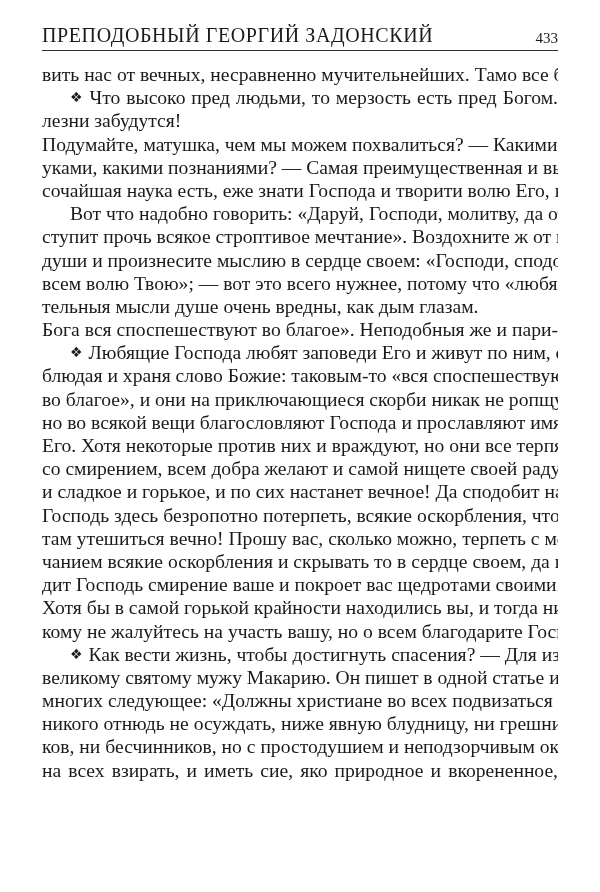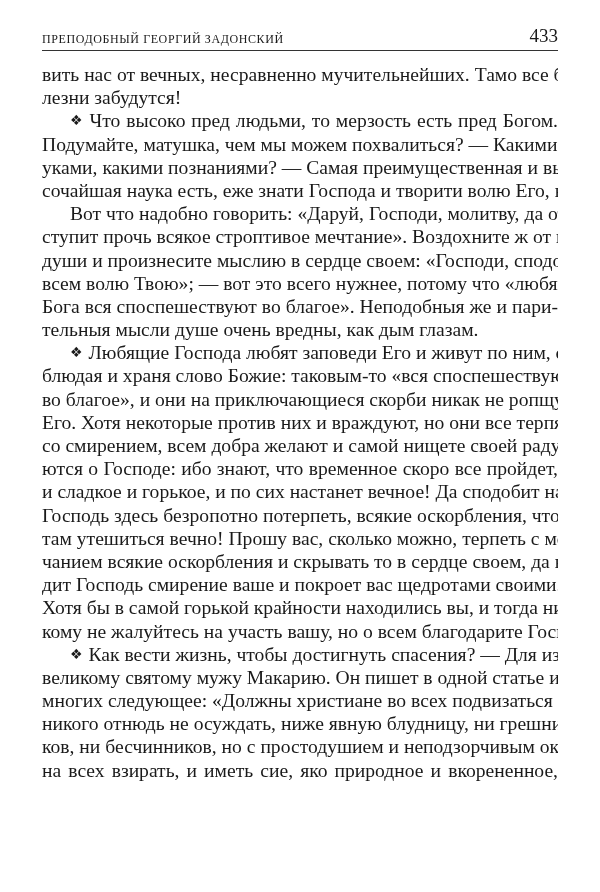--- a/index.html
+++ b/index.html
@@ -1,56 +1,56 @@
 <!DOCTYPE html>
 <html><head>
 <meta charset="utf-8">
 <style>
   html, body { margin:0; padding:0; background:#ffffff; }
   body { width:600px; height:892px; position:relative; overflow:hidden;
          font-family:"Liberation Serif", "DejaVu Serif", serif; color:#1a1a1a; }
   .header { position:absolute; left:42px; right:42px; top:27px; height:24px;
             border-bottom:1.5px solid #333; display:flex; justify-content:space-between;
             align-items:flex-end; padding-bottom:3px; box-sizing:border-box; }
-  .header .title { font-size:12px; letter-spacing:0.6px; }
-  .header .pno { font-size:19px; }
+  .header .title { font-size:20px; letter-spacing:0.6px; }
+  .header .pno { font-size:15px; }
   .body { position:absolute; left:42px; width:516px; top:63px; }
   .line { font-size:19.6px; line-height:23.2px; height:23.2px; white-space:nowrap;
           text-align:justify; text-align-last:justify; overflow:hidden; }
   .line.last { text-align-last:left; }
   .line.indent { padding-left:28px; }
   .bullet { font-size:14px; margin-right:6px; position:relative; top:-2px; }
 </style>
 </head>
 <body>
 
 <div class="header">
   <span class="title">ПРЕПОДОБНЫЙ ГЕОРГИЙ ЗАДОНСКИЙ</span>
   <span class="pno">433</span>
 </div>
 
 <div class="body" id="body">
     <div class="line"><span>вить нас от вечных, несравненно мучительнейших. Тамо все бо-</span></div>
+    <div class="line indent"><span class="bullet">❖</span><span>Что высоко пред людьми, то мерзость есть пред Богом.</span></div>
     <div class="line last"><span>лезни забудутся!</span></div>
-    <div class="line indent"><span class="bullet">❖</span><span>Что высоко пред людьми, то мерзость есть пред Богом.</span></div>
     <div class="line"><span>Подумайте, матушка, чем мы можем похвалиться? — Какими на-</span></div>
     <div class="line"><span>уками, какими познаниями? — Самая преимущественная и вы-</span></div>
     <div class="line"><span>сочайшая наука есть, еже знати Господа и творити волю Его, но</span></div>
     <div class="line indent"><span>Вот что надобно говорить: «Даруй, Господи, молитву, да от-</span></div>
     <div class="line"><span>ступит прочь всякое строптивое мечтание». Воздохните ж от всея</span></div>
     <div class="line"><span>души и произнесите мыслию в сердце своем: «Господи, сподоби</span></div>
     <div class="line"><span>всем волю Твою»; — вот это всего нужнее, потому что «любящим</span></div>
+    <div class="line last"><span>тельныя мысли душе очень вредны, как дым глазам.</span></div>
     <div class="line"><span>Бога вся споспешествуют во благое». Неподобныя же и пари-</span></div>
-    <div class="line last"><span>тельныя мысли душе очень вредны, как дым глазам.</span></div>
     <div class="line indent"><span class="bullet">❖</span><span>Любящие Господа любят заповеди Его и живут по ним, со-</span></div>
     <div class="line"><span>блюдая и храня слово Божие: таковым-то «вся споспешествуют</span></div>
     <div class="line"><span>во благое», и они на приключающиеся скорби никак не ропщут,</span></div>
+    <div class="line"><span>но во всякой вещи благословляют Господа и прославляют имя</span></div>
     <div class="line"><span>Его. Хотя некоторые против них и враждуют, но они все терпят</span></div>
     <div class="line"><span>со смирением, всем добра желают и самой нищете своей раду-</span></div>
-    <div class="line"><span>ются о Господе: ибо знают, что временное скоро все пройдет,</span></div>
     <div class="line"><span>и сладкое и горькое, и по сих настанет вечное! Да сподобит нас</span></div>
     <div class="line"><span>Господь здесь безропотно потерпеть, всякие оскорбления, чтобы</span></div>
     <div class="line"><span>там утешиться вечно! Прошу вас, сколько можно, терпеть с мол-</span></div>
     <div class="line"><span>чанием всякие оскорбления и скрывать то в сердце своем, да ви-</span></div>
     <div class="line"><span>дит Господь смирение ваше и покроет вас щедротами своими.</span></div>
     <div class="line"><span>Хотя бы в самой горькой крайности находились вы, и тогда ни-</span></div>
     <div class="line"><span>кому не жалуйтесь на участь вашу, но о всем благодарите Господа,</span></div>
     <div class="line indent"><span class="bullet">❖</span><span>Как вести жизнь, чтобы достигнуть спасения? — Для из-</span></div>
     <div class="line"><span>великому святому мужу Макарию. Он пишет в одной статье из</span></div>
     <div class="line"><span>многих следующее: «Должны христиане во всех подвизаться и</span></div>

